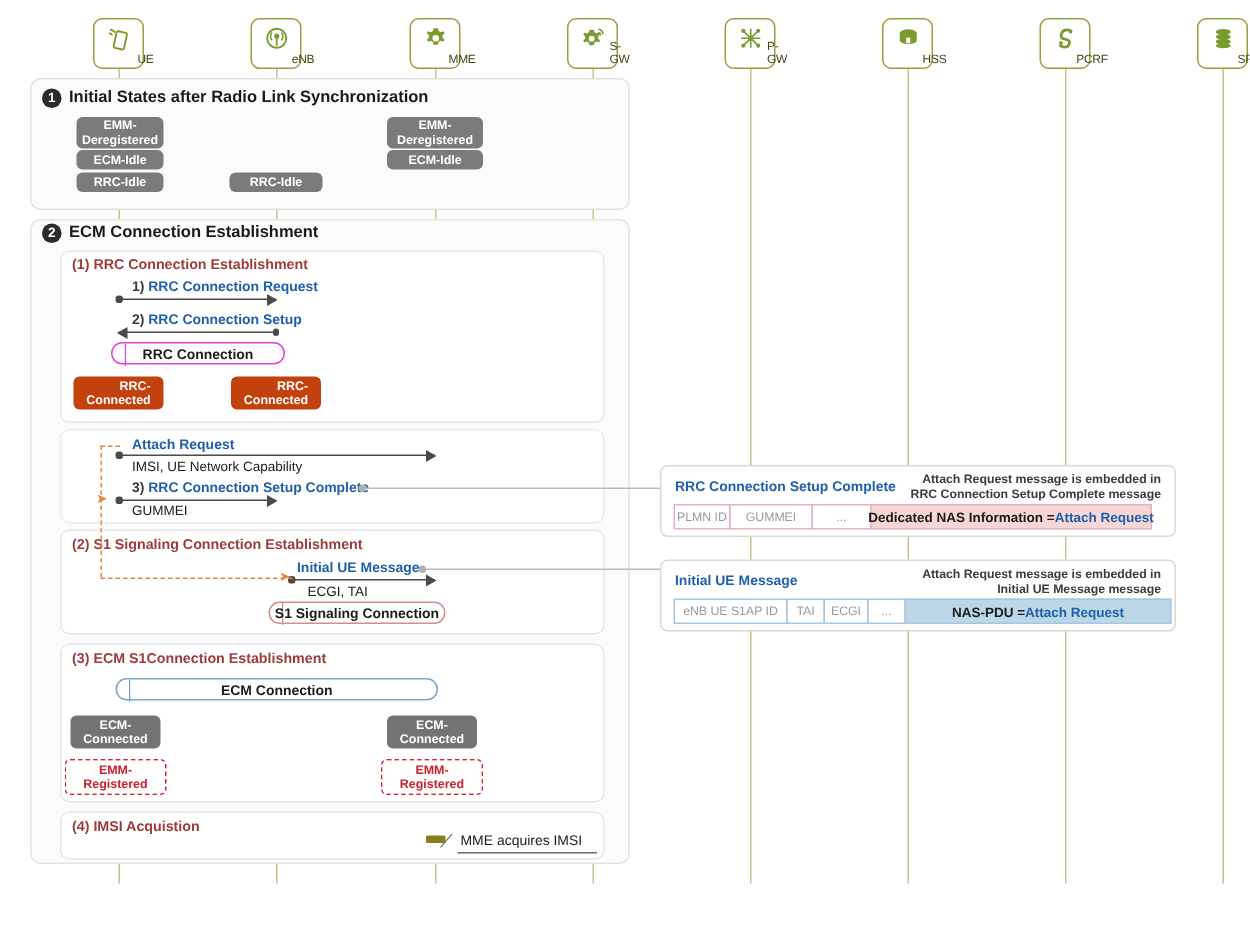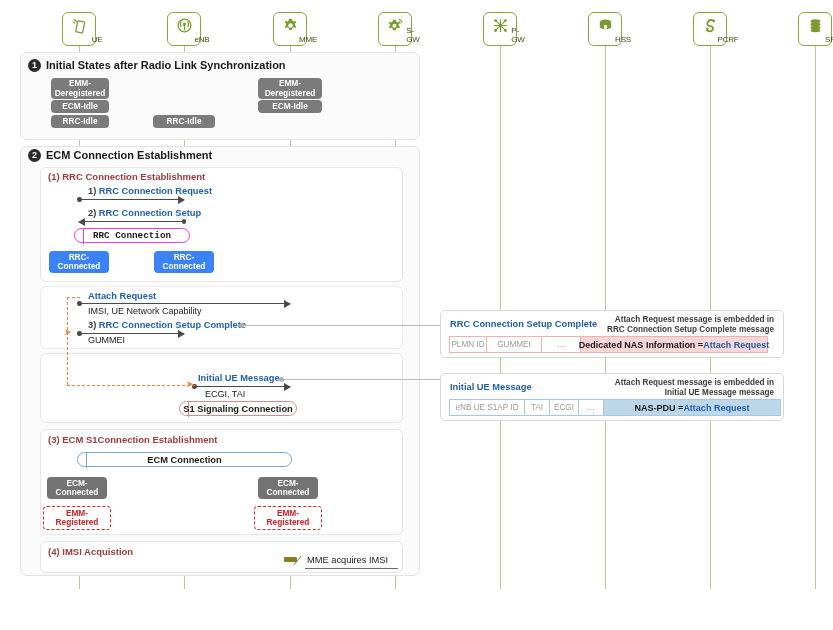--- a/index.html
+++ b/index.html
@@ -101,21 +101,21 @@
     border-radius: 4px;
     color: #ffffff;
     font-size: 8.3px;
     font-weight: bold;
     text-align: center;
     display: flex; align-items: center; justify-content: center;
     line-height: 9.5px;
     white-space: pre-line;
   }
   .badge.gray   { background: #7b7b7b; }
-  .badge.brown  { background: #3b82f6; }
+  .badge.brown  { background: #c2410c; text-align: right; }
   .badge.orange { background: #737373; }
   .badge.dashed-red {
     background: #ffffff;
     border: 1.3px dashed #d6222a;
     color: #c9202a;
   }
 
   
   .arrow {
     position: absolute;
@@ -449,21 +449,21 @@
   <div class="msg" style="left:88px; top:186px;"><span class="seq">1) </span><span>RRC Connection Request</span></div>
   <div class="arrow" style="left:79px; top:199px; width:105px;">
       <span class="dotstart"></span>
     </div>
 
   <div class="msg" style="left:88px; top:208px;"><span class="seq">2) </span><span>RRC Connection Setup</span></div>
   <div class="arrow left" style="left:79px; top:221px; width:105px;">
       <span class="dotstart"></span>
     </div>
 
-  <div class="capsule magenta" style="left:74px; top:228px; width:116px;font-family:Liberation Mono, monospace;">
+  <div class="capsule magenta" style="left:74px; top:228px; width:116px;">
     <span class="endcap"></span>
     <span class="txt">RRC Connection</span>
   </div>
 
   <div class="badge brown" style="left:49px; top:251px; width:60px; height:22px;">RRC-
 Connected</div>
   <div class="badge brown" style="left:154px; top:251px; width:60px; height:22px;">RRC-
 Connected</div>
 
   <div class="subpanel" style="left:40px; top:286px; width:363px; height:63px; border-color:#ececec;"></div>
@@ -478,20 +478,21 @@
   <div class="arrow" style="left:79px; top:333px; width:105px;">
       <span class="dotstart"></span>
     </div>
   <div class="param" style="left:88px; top:335px;">GUMMEI</div>
 
   <div class="leader" style="left:243px; top:325px; width:197px;">
     <span class="ldot"></span>
   </div>
 
   <div class="subpanel" style="left:40px; top:353px; width:363px; height:70px;"></div>
+  <div class="subtitle" style="left:48px; top:358px;">(2) S1 Signaling Connection Establishment</div>
 
   <div class="msg" style="left:198px; top:373px;"><span>Initial UE Message</span></div>
   <div class="arrow" style="left:194px; top:386px; width:96px;">
       <span class="dotstart"></span>
     </div>
   <div class="param" style="left:205px; top:389px;">ECGI, TAI</div>
 
   <div class="leader" style="left:283px; top:379px; width:157px;">
     <span class="ldot"></span>
   </div>

